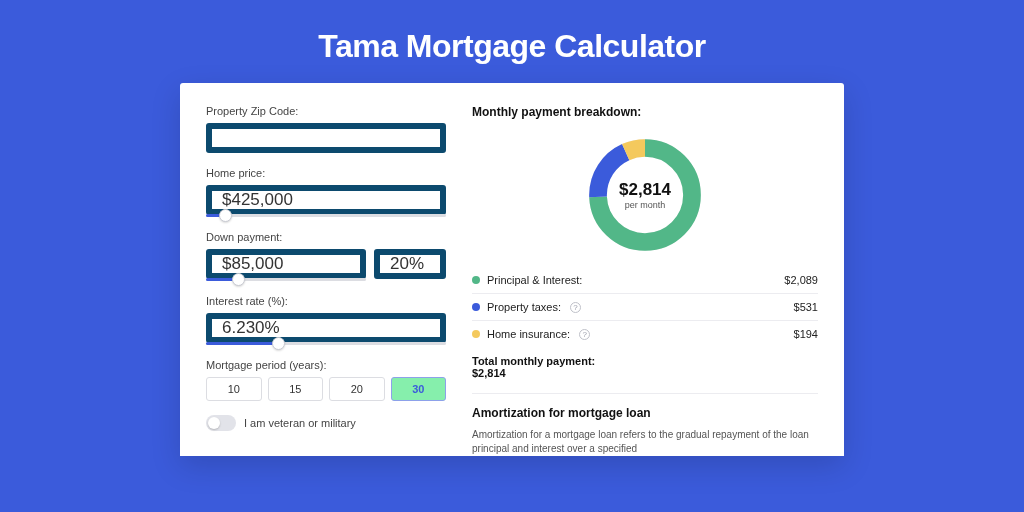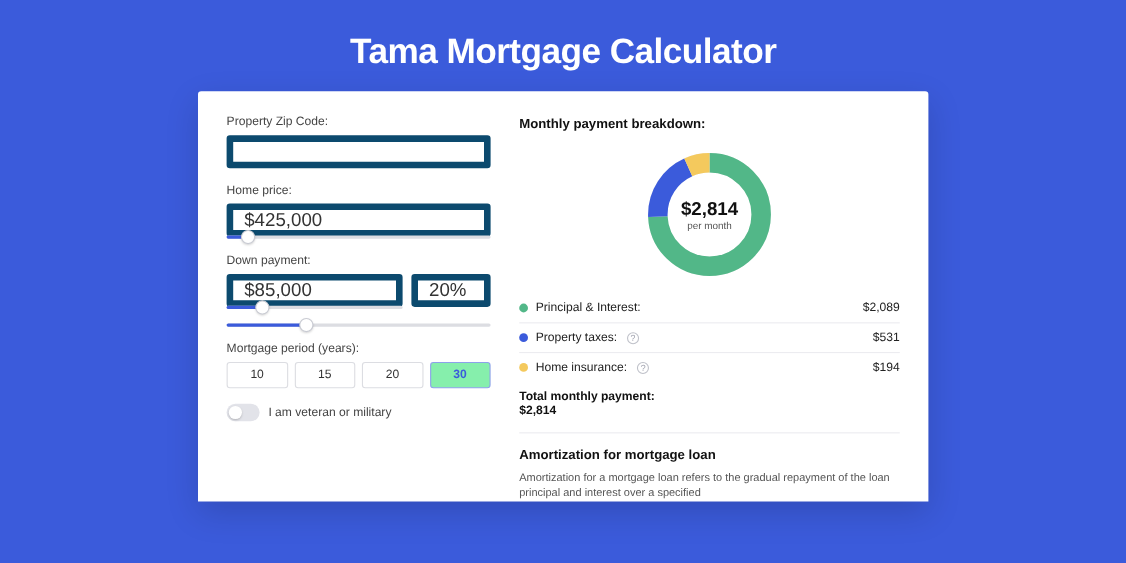--- a/index.html
+++ b/index.html
@@ -185,20 +185,22 @@
         <input class="text" type="text" value="$85,000" style="">
         <input class="text" type="text" value="20%" style="">
       </div>
       <div class="slider-track" style="width:160px">
         <div class="slider-fill" id="dp-fill" style="width: 20%;"></div>
         <div class="slider-thumb" id="dp-thumb" style="left: calc(20% - 6px);"></div>
       </div>
     </div>
 
     <div class="field">
+      <label class="field-label">Interest rate (%):</label>
+      <input class="text" type="text" value="6.230%" style="">
       <div class="slider-track">
         <div class="slider-fill" id="ir-fill" style="width: 30%;"></div>
         <div class="slider-thumb" id="ir-thumb" style="left: calc(30% - 6px);"></div>
       </div>
     </div>
 
     <div class="field">
       <label class="field-label">Mortgage period (years):</label>
       <div class="period-row" id="period-row">
           <div class="period-btn">10</div>

